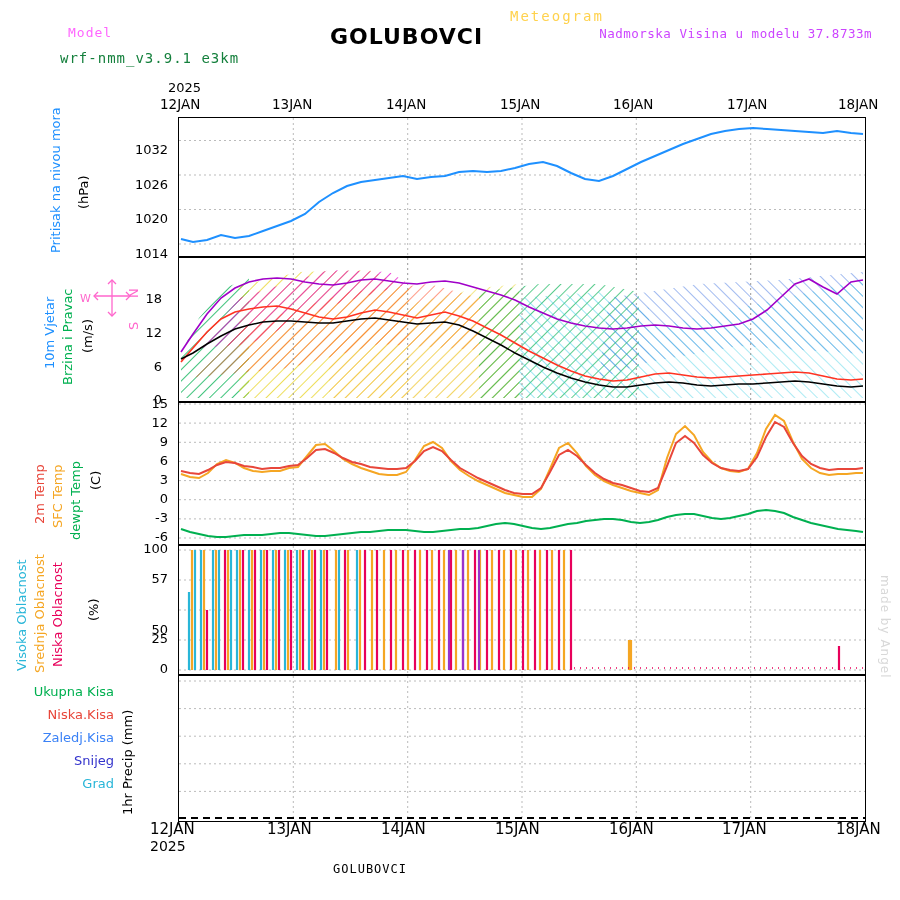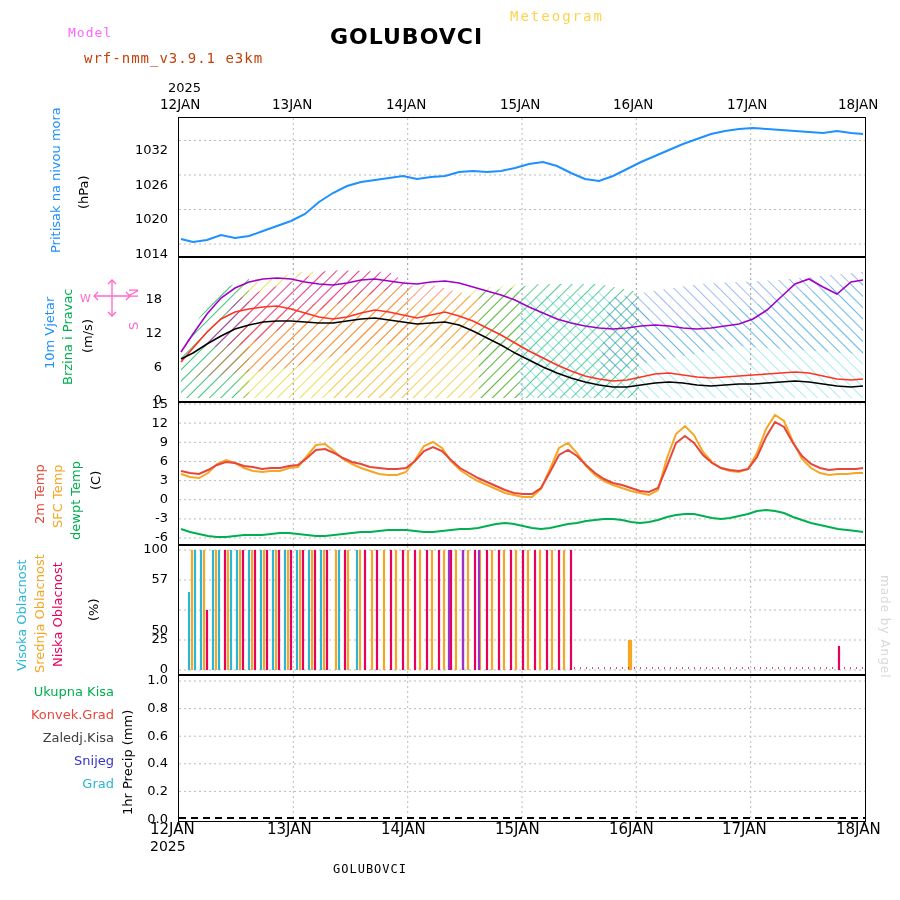--- a/index.html
+++ b/index.html
@@ -6,21 +6,21 @@
   body{width:900px;height:900px;background:#ffffff;font-family:"DejaVu Sans",sans-serif;overflow:hidden;}
   #root{position:relative;width:900px;height:900px;}
   .abs{position:absolute;}
   .nosel{user-select:none;}
   .mono{font-family:"DejaVu Sans Mono",monospace;}
 
   
   #meteogram-label{left:510px;top:8px;font-size:14px;color:#ffd24d;letter-spacing:2px;}
   #title{left:330px;top:24px;font-size:22px;font-weight:bold;color:#000;letter-spacing:1px;}
   #model-label{left:68px;top:25px;font-size:13px;color:#ff66ff;letter-spacing:1px;}
-  #model-name{left:84px;top:50px;font-size:14px;color:#c2410c;letter-spacing:1px;}
+  #model-name{left:60px;top:50px;font-size:14px;color:#15803d;letter-spacing:1px;}
   #meta{right:28px;top:26px;text-align:right;font-size:12.5px;color:#cc44ff;line-height:16px;letter-spacing:0.5px;}
   #year-top{left:168px;top:80px;font-size:13px;color:#000;}
   #year-bottom{left:150px;top:838px;font-size:14px;color:#000;}
   #station-bottom{left:333px;top:862px;font-size:12px;color:#000;letter-spacing:1px;}
   #madeby{right:8px;top:575px;font-size:12px;color:#d8d8d8;writing-mode:vertical-rl;letter-spacing:1px;}
 
   
   .panel{border:1px solid #000;background:#fff;box-sizing:border-box;left:178px;width:688px;}
   #p-press{top:117px;height:140px;}
   #p-wind{top:257px;height:145px;}
@@ -42,20 +42,21 @@
 <body>
 
 <div id="root" class="nosel">
 
   <div class="abs mono" id="meteogram-label">Meteogram</div>
   <div class="abs" id="title">GOLUBOVCI</div>
   <div class="abs mono" id="model-label">Model</div>
   <div class="abs mono" id="model-name">wrf-nmm_v3.9.1 e3km</div>
 
   <div class="abs mono" id="meta">
+    <div>Nadmorska Visina u modelu 37.8733m</div>
   </div>
 
   <div class="abs" id="year-top">2025</div>
   <div class="abs" id="year-bottom">2025</div>
   <div class="abs mono" id="station-bottom">GOLUBOVCI</div>
   <div class="abs" id="madeby">made by Angel</div>
 
   <div class="abs" id="xaxis-top" style="left:0;top:96px;width:900px;height:18px;">
     <span class="axis-top-label" style="left:160px;">12JAN</span>
     <span class="axis-top-label" style="left:272px;">13JAN</span>
@@ -377,33 +378,25 @@
         <line x1="0" y1="5" x2="686" y2="5"></line>
         <line x1="0" y1="32.6" x2="686" y2="32.6"></line>
         <line x1="0" y1="60.2" x2="686" y2="60.2"></line>
         <line x1="0" y1="87.8" x2="686" y2="87.8"></line>
         <line x1="0" y1="115.4" x2="686" y2="115.4"></line>
       </g>
 
       <line x1="0" y1="142" x2="686" y2="142" stroke="#000000" stroke-width="2.2" stroke-dasharray="7,5"></line>
     </svg>
   </div>
-  <div class="abs" style="left:122px;top:669px;width:52px;height:160px;">
-    <div class="ylab" style="top:3px;">1.0</div>
-    <div class="ylab" style="top:31px;">0.8</div>
-    <div class="ylab" style="top:59px;">0.6</div>
-    <div class="ylab" style="top:86px;">0.4</div>
-    <div class="ylab" style="top:114px;">0.2</div>
-    <div class="ylab" style="top:142px;">0.0</div>
-  </div>
 
   <div class="abs" style="left:0px;top:680px;width:120px;height:140px;text-align:right;font-size:13px;line-height:23px;">
     <div style="color:#00b050;padding-right:6px;">Ukupna Kisa</div>
-    <div style="color:#e8463a;padding-right:6px;">Konvek.Grad</div>
-    <div style="color:#404040;padding-right:6px;">Zaledj.Kisa</div>
+    <div style="color:#e8463a;padding-right:6px;">Niska.Kisa</div>
+    <div style="color:#3b82f6;padding-right:6px;">Zaledj.Kisa</div>
     <div style="color:#3333cc;padding-right:6px;">Snijeg</div>
     <div style="color:#29b6d8;padding-right:6px;">Grad</div>
   </div>
   <div class="rot-wrap" style="left:104px;top:675px;width:22px;height:147px;">
     <div class="rot" style="left:16px;top:140px;transform:rotate(-90deg);color:#000;">1hr Precip (mm)</div>
   </div>
 
 </div>
 
 </body></html>

